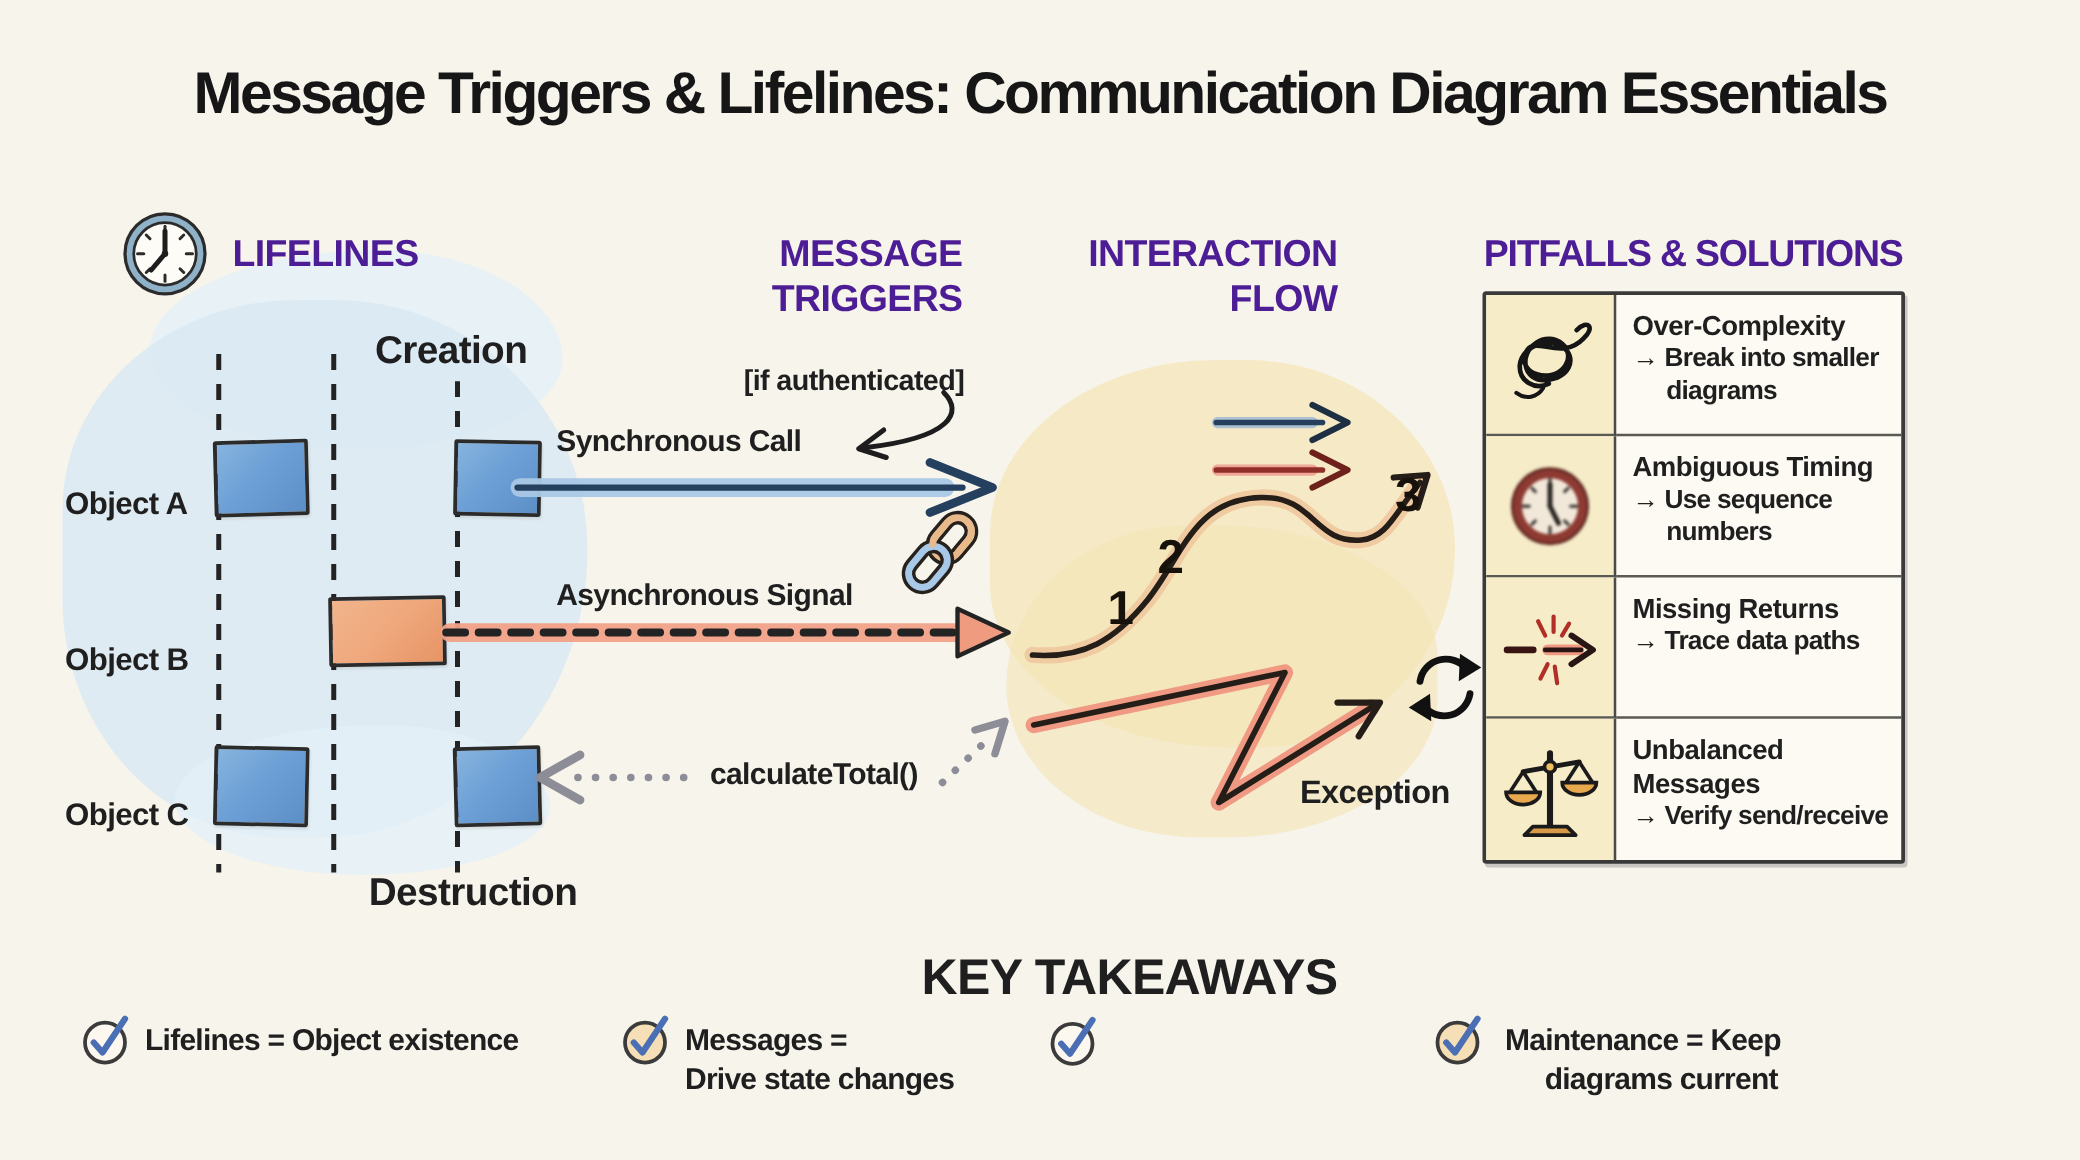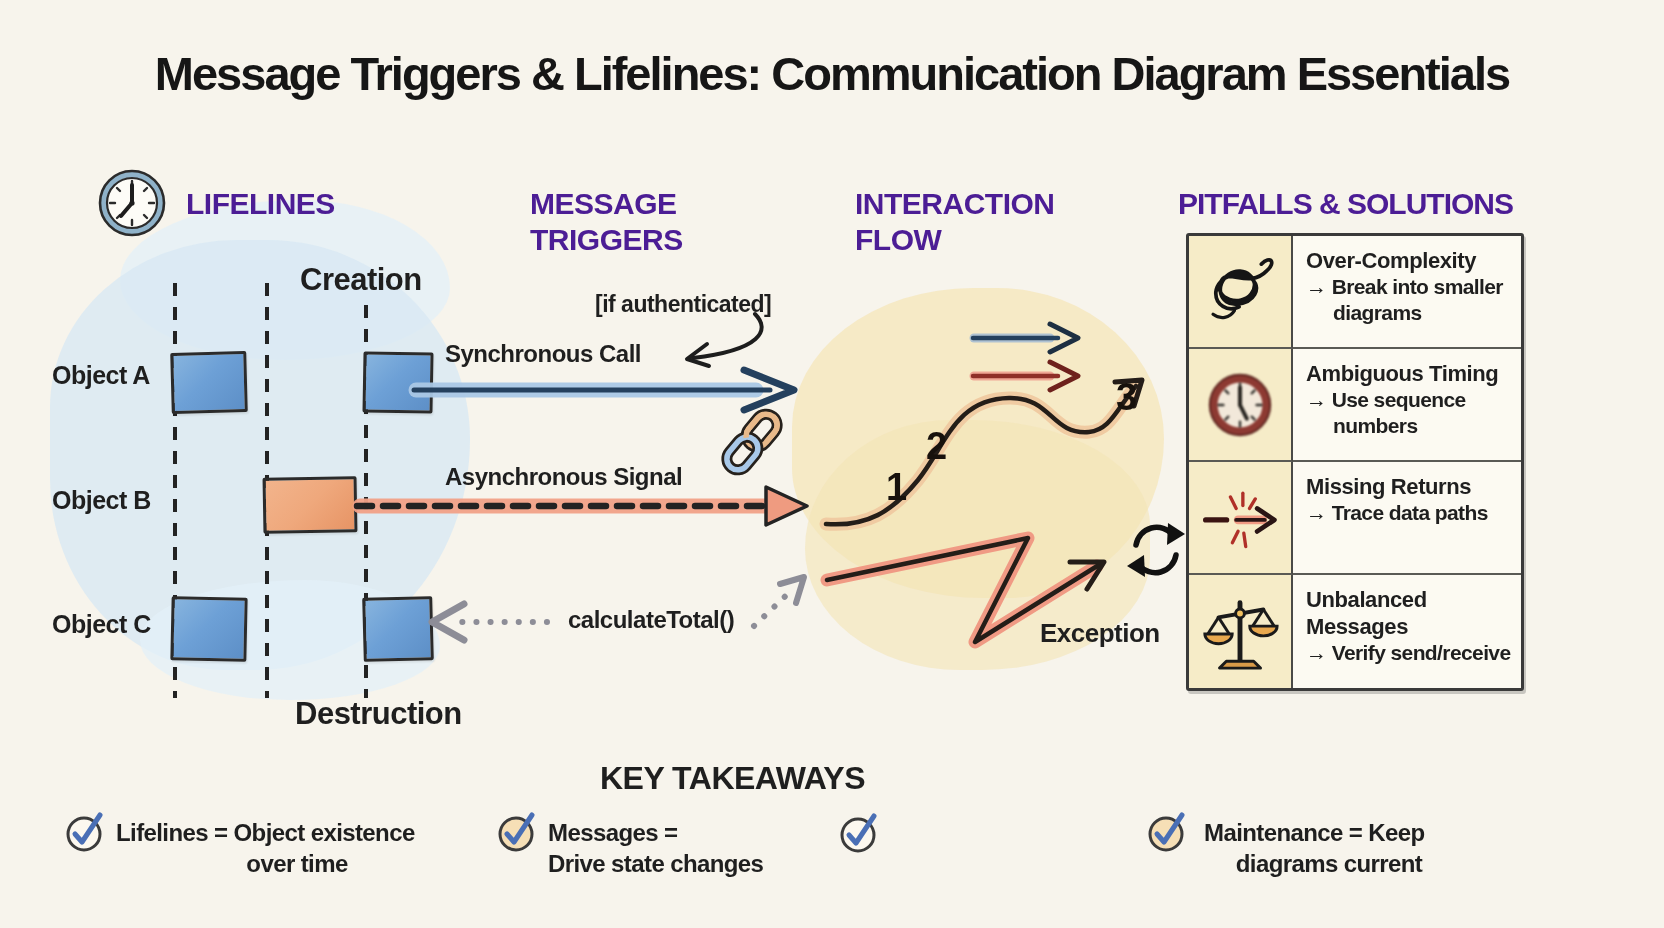--- a/index.html
+++ b/index.html
@@ -8,32 +8,32 @@
     background:#f7f4ec;
     font-family:"Liberation Sans","DejaVu Sans",sans-serif;
     color:#1f1f1f;font-weight:700;
   }
   .abs{position:absolute;}
   .title{
     left:0;right:0;top:46px;text-align:center;
     font-size:47px;letter-spacing:-2px;color:#161616;
   }
   .sec-head{font-size:30px;letter-spacing:-0.5px;color:#4c1d95;line-height:36px;}
-  .center{text-align:left;}
+  .center{text-align:right;}
   
   .blob{position:absolute;pointer-events:none;}
   .blob-blue{background:#d8e9f4;opacity:.8;border-radius:48% 52% 55% 45% / 42% 50% 58% 48%;}
   .blob-blue2{background:#e3f0f8;opacity:.75;border-radius:55% 45% 50% 50% / 50% 55% 45% 50%;}
   .blob-yellow{background:#f6e8c0;opacity:.85;border-radius:52% 48% 45% 55% / 48% 52% 55% 45%;}
   .blob-yellow2{background:#f4e4b6;opacity:.6;border-radius:45% 55% 52% 48% / 55% 45% 48% 52%;}
   
   .lifeline{
     width:4px;background:repeating-linear-gradient(to bottom,#232323 0 13px,transparent 13px 24px);
   }
-  .objlabel{font-size:25px;letter-spacing:-0.5px;}
+  .objlabel{font-size:25px;letter-spacing:-0.5px;margin-top:28px;}
   .smalllabel{font-size:31px;letter-spacing:-0.5px;}
   .box{
     position:absolute;border:3.5px solid #2b2b2b;border-radius:2px;
     box-shadow:1px 2px 2px rgba(0,0,0,0.08);
   }
   .box-blue{background:linear-gradient(135deg,#87b4de 0%,#6da0d6 45%,#5d8fc7 100%);}
   .box-orange{background:linear-gradient(135deg,#f2b48c 0%,#efa87c 50%,#e79465 100%);}
   .msglabel{font-size:24px;letter-spacing:-0.5px;white-space:nowrap;}
   .guard{font-size:23px;letter-spacing:-0.5px;white-space:nowrap;}
   .seq-num{font-size:38px;color:#17110c;}
@@ -47,21 +47,21 @@
   .pit-icon-cell{
     background:#f6ecc8;border-bottom:2.5px solid #5a5a55;border-right:2.5px solid #4a4a46;
     display:flex;align-items:center;justify-content:center;
   }
   .pit-text-cell{
     border-bottom:2.5px solid #5a5a55;padding:11px 8px 0 13px;
   }
   .pit-problem{font-size:22px;line-height:27px;letter-spacing:-0.4px;}
   .pit-solution{font-size:21px;line-height:26px;letter-spacing:-0.6px;padding-left:27px;text-indent:-27px;}
   
-  .tk-head{font-size:32px;letter-spacing:-0.5px;}
+  .tk-head{font-size:40px;letter-spacing:-0.5px;}
   .tk-text{font-size:24px;line-height:31px;letter-spacing:-0.6px;}
   .tk-c .l2{text-align:center;}
   svg{display:block;overflow:visible;}
   .blur1{filter:blur(1.1px);}
 </style>
 </head>
 <body>
 
 <div id="canvas">
 
@@ -315,21 +315,20 @@
   <div class="abs tk-head center" style="left:600px;top:760px;width:470px;">KEY TAKEAWAYS</div>
 
   <div class="abs" style="left:64px;top:809px;">
     <svg width="44" height="46" viewBox="0 0 44 46">
       <circle cx="20" cy="25" r="16" fill="#fcf8ef" stroke="#3b3b3b" stroke-width="3"></circle>
       <path d="M 11 25 L 18 33 L 36 6" fill="none" stroke="#4a6fb5" stroke-width="5" stroke-linecap="round" stroke-linejoin="round"></path>
     </svg>
   </div>
   <div class="abs tk-text tk-c" style="left:116px;top:817px;width:362px;">
     <div class="l1">Lifelines = Object existence</div>
-    <div class="l2">over time</div>
   </div>
 
   <div class="abs" style="left:496px;top:809px;">
     <svg width="44" height="46" viewBox="0 0 44 46">
       <circle cx="20" cy="25" r="16" fill="#f6dfb6" stroke="#3b3b3b" stroke-width="3"></circle>
       <path d="M 11 25 L 18 33 L 36 6" fill="none" stroke="#4a6fb5" stroke-width="5" stroke-linecap="round" stroke-linejoin="round"></path>
     </svg>
   </div>
   <div class="abs tk-text" style="left:548px;top:817px;width:270px;">
     <div class="l1">Messages =</div>

